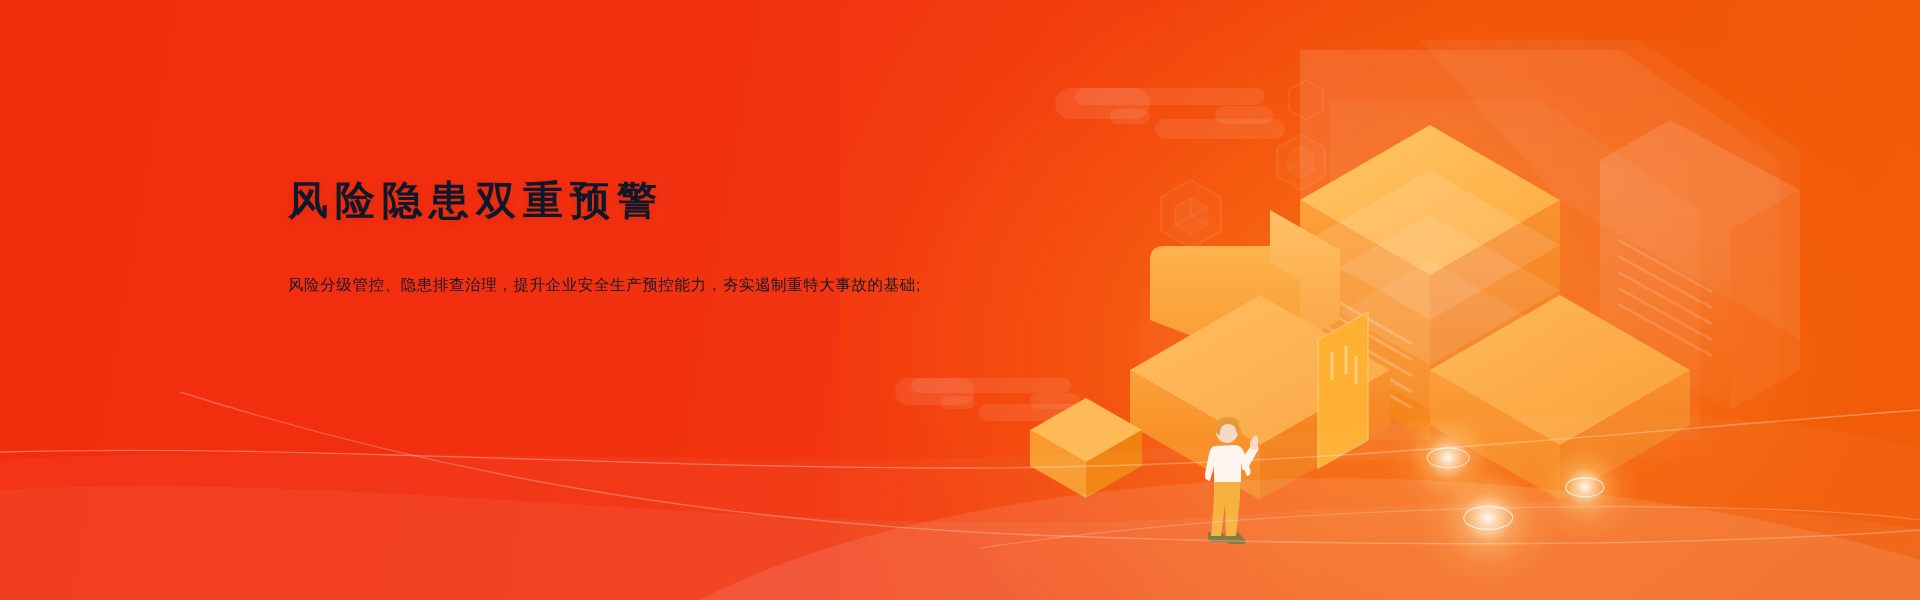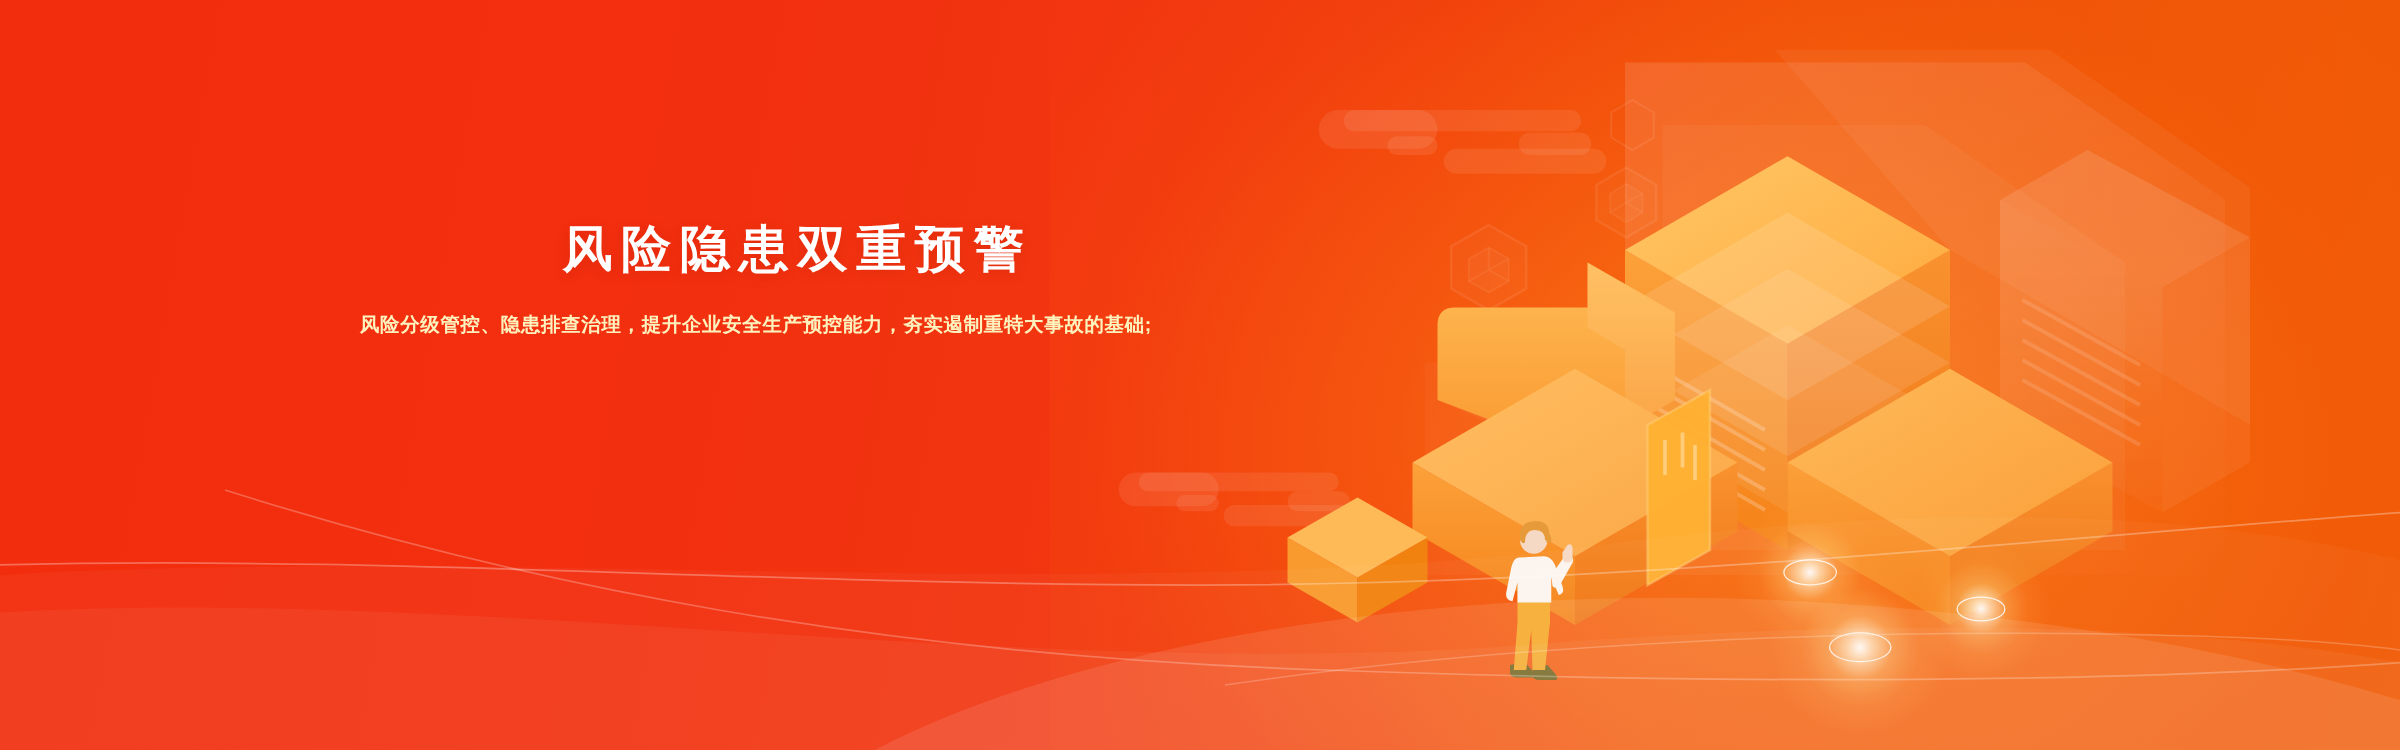--- a/index.html
+++ b/index.html
@@ -124,34 +124,33 @@
 
   
   .copy {
     position: absolute;
     left: 288px;
     top: 176px;
     width: 700px;
   }
   .headline {
     margin: 0;
-    color: #ffffff;
+    color: #0f172a;
     font-size: 40px;
     font-weight: 700;
     letter-spacing: 7px;
     line-height: 1.2;
     text-shadow: 0 2px 10px rgba(150, 20, 0, 0.18);
     white-space: nowrap;
-    text-align: center;
   }
   .subcopy {
-    margin: 20px 0 0 0;
-    color: #fef9c3;
+    margin: 44px 0 0 0;
+    color: #0f172a;
     font-size: 15.5px;
-    font-weight: 700;
+    font-weight: 400;
     line-height: 34px;
     letter-spacing: 0.6px;
     white-space: nowrap;
     opacity: 0.97;
   }
   .subcopy span { display: block; }
 </style>
 </head>
 <body>
 

